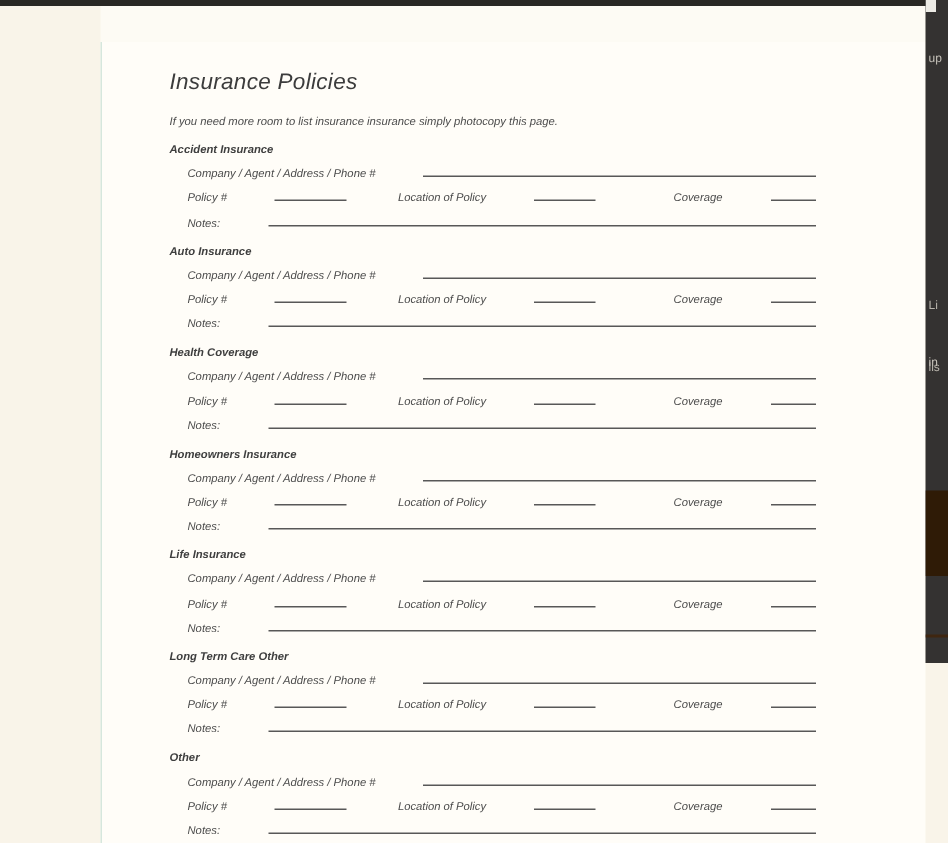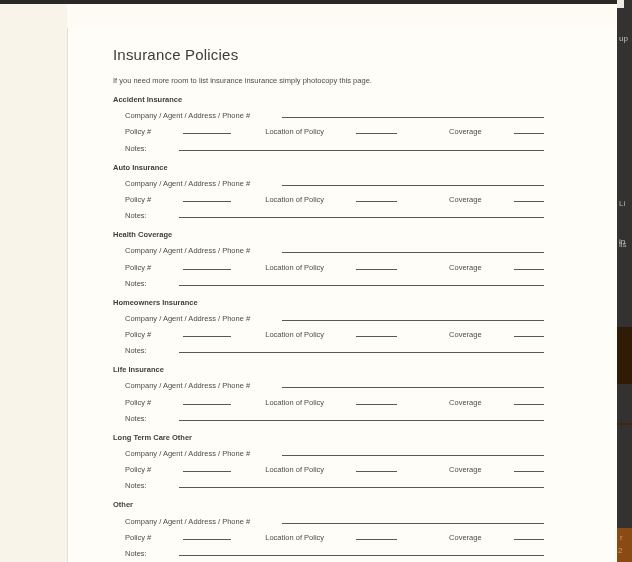--- a/index.html
+++ b/index.html
@@ -14,21 +14,21 @@
   .stage { position: relative; width: 632px; height: 562px; }
 
   
   .top-band {
     position: absolute; left: 0; top: 0; width: 632px; height: 4px;
     background: #292824;
   }
 
   
   .side-panel {
-    position: absolute; right: 0; top: 0; width: 15px; height: 562px;
+    position: absolute; right: 0; top: 0; width: 15px; height: 442px;
     background: #343231; overflow: hidden;
   }
   .corner-notch {
     position: absolute; left: 0; top: 0; width: 7px; height: 8px;
     background: #ecebe5;
   }
   .frag {
     position: absolute; left: 2px; color: #b7b3ab; font-size: 8px;
     line-height: 9px; white-space: nowrap;
   }
@@ -58,20 +58,21 @@
   }
 
   
   .page {
     position: absolute; left: 67px; top: 28px; right: 15px; bottom: 0;
     background: #fffdf8;
     border-left: 1px solid #d6e7dd;
     box-sizing: border-box;
     padding: 18px 73px 0 45px;
     overflow: hidden;
+    font-style: italic;
   }
 
   .page-title {
     margin: 0; font-size: 15px; font-weight: 400; letter-spacing: 0.2px;
     color: #3c3c3c;
   }
   .page-subtitle {
     margin-top: 13px; font-size: 7.5px; color: #4c4c4c; line-height: 9px;
   }
 

